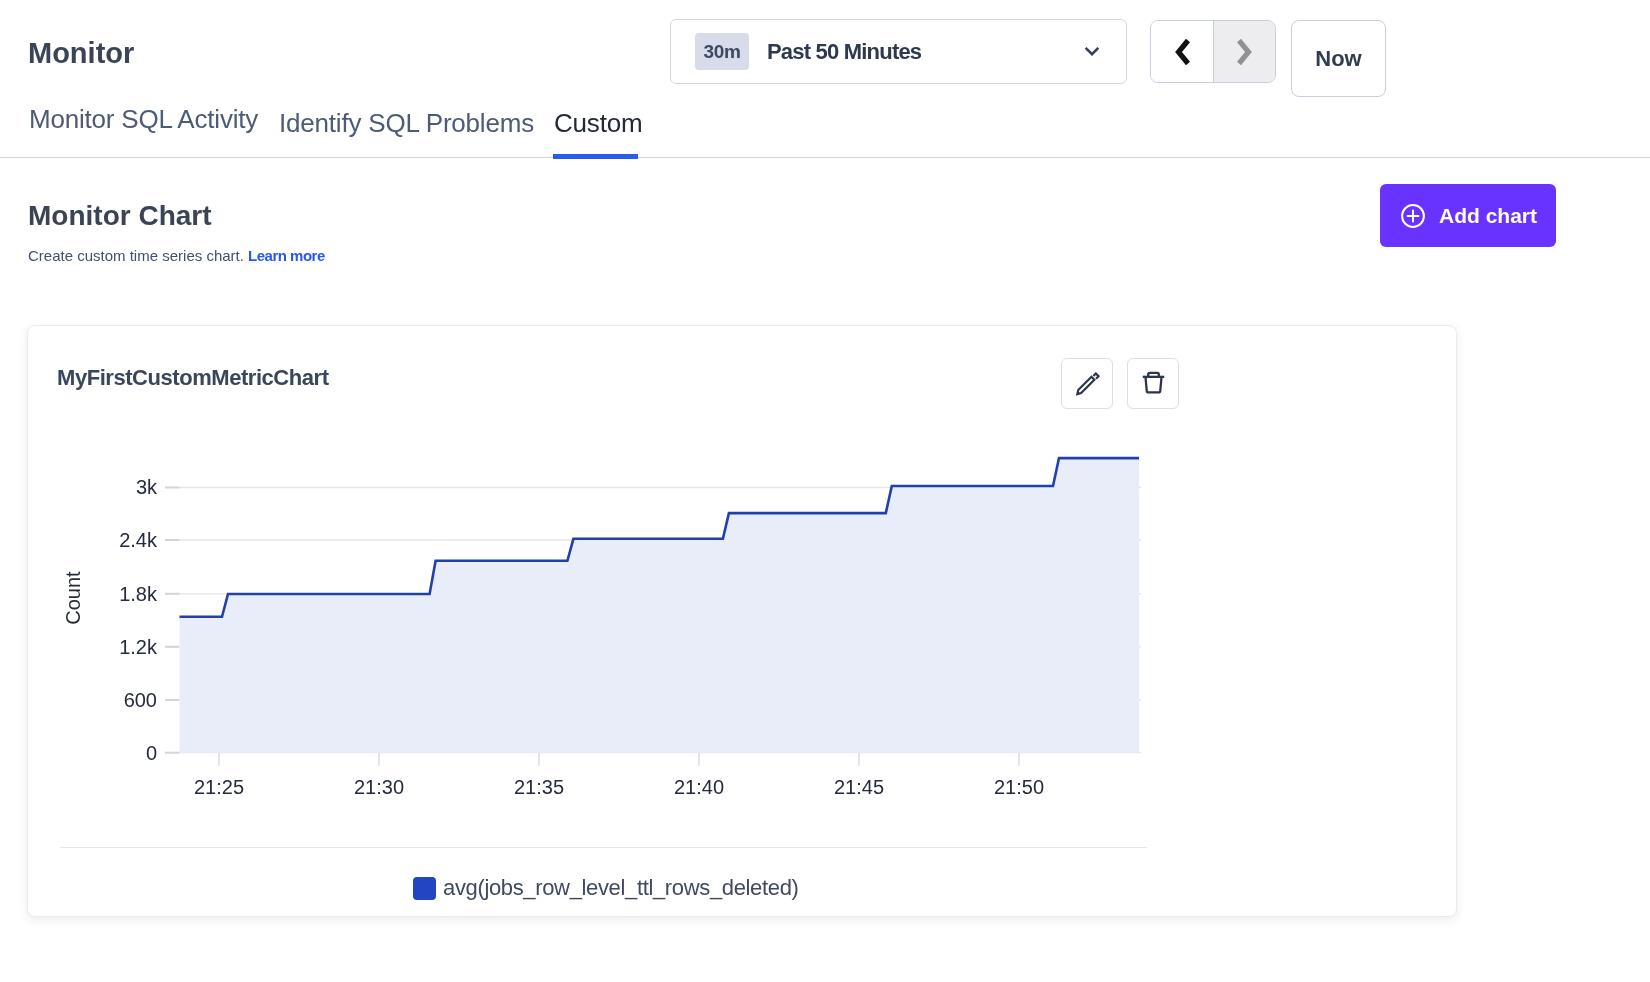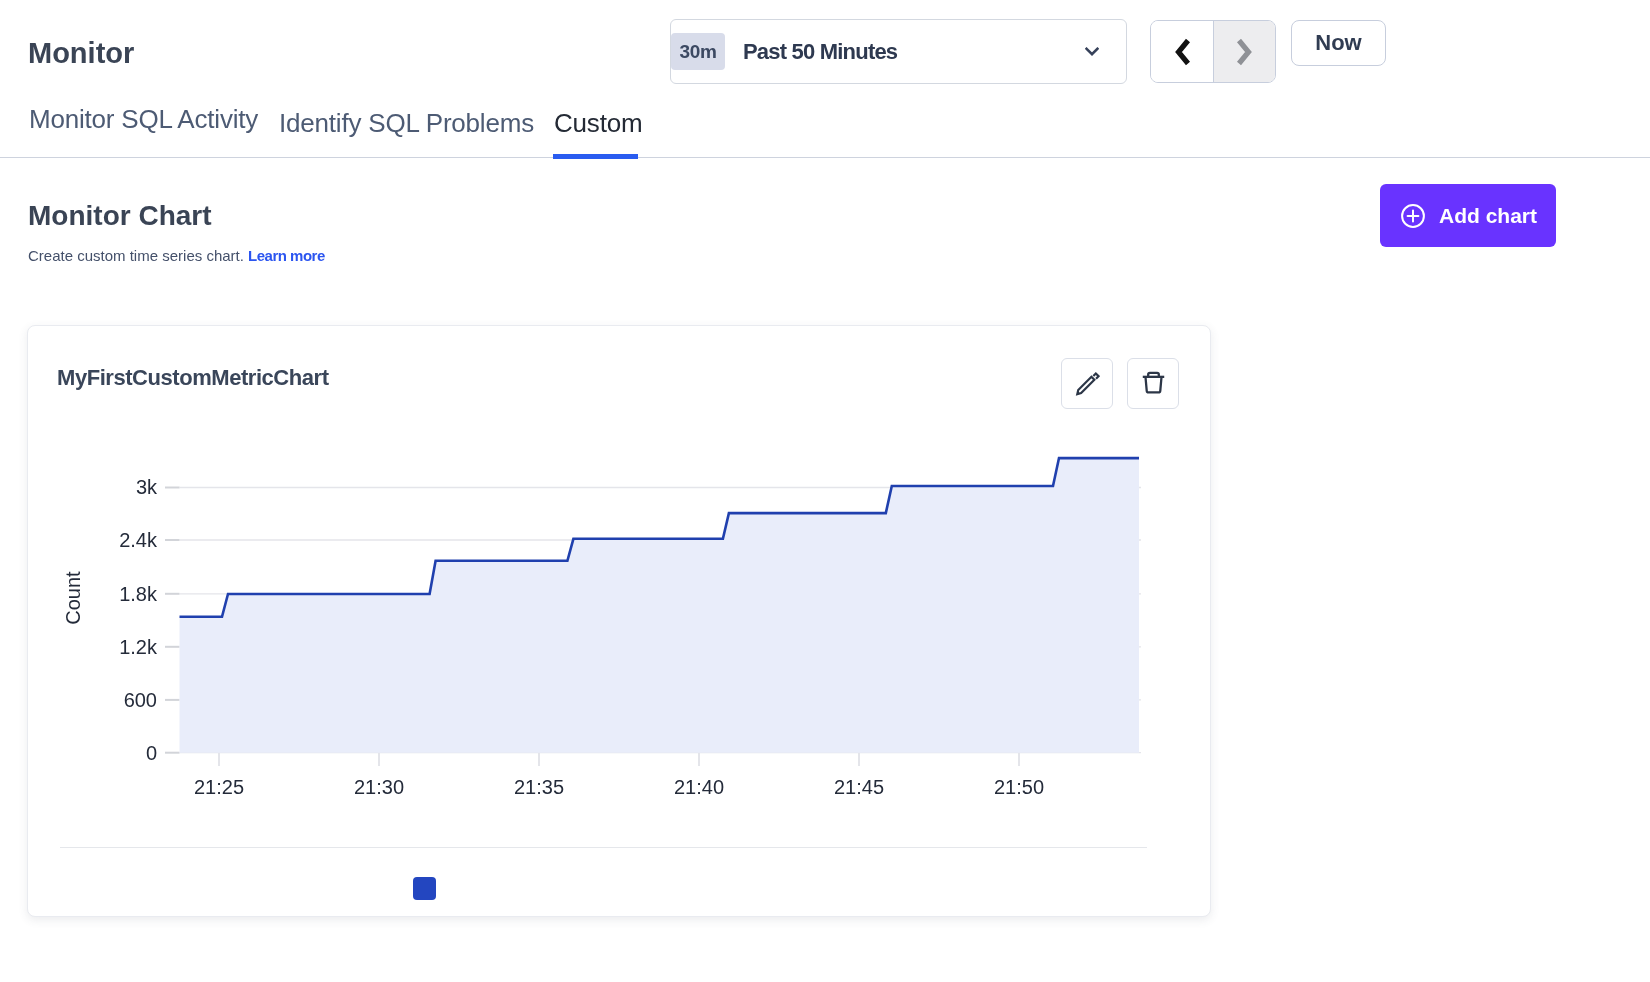--- a/index.html
+++ b/index.html
@@ -11,55 +11,55 @@
 <body>
 
 <div class="abs" style="left:28px;top:36px;font-size:29px;font-weight:bold;color:#3a4455;line-height:34px;">Monitor</div>
 
 <div class="abs" style="left:29px;top:104px;font-size:26px;letter-spacing:-0.2px;color:#4d5b74;line-height:30px;">Monitor SQL Activity</div>
 <div class="abs" style="left:279px;top:108px;font-size:26px;letter-spacing:-0.2px;color:#4d5b74;line-height:30px;">Identify SQL Problems</div>
 <div class="abs" style="left:554px;top:108px;font-size:26px;letter-spacing:-0.2px;color:#242a35;line-height:30px;">Custom</div>
 <div class="abs" style="left:0;top:157px;width:1650px;height:1px;background:#ced3de;"></div>
 <div class="abs" style="left:553px;top:154px;width:85px;height:5px;background:#2a5cf0;"></div>
 
-<div class="abs" style="left:670px;top:19px;width:457px;height:65px;border:1px solid #d3d8e0;border-radius:6px;display:flex;align-items:center;">
+<div class="abs" style="left:670px;top:19px;width:457px;height:65px;border:1px solid #d3d8e0;border-radius:6px;display:flex;align-items:center;padding-left:24px;">
   <span style="display:inline-flex;align-items:center;justify-content:center;width:54px;height:37px;background:#d8dcea;border-radius:4px;font-size:19px;letter-spacing:-0.4px;font-weight:bold;color:#3c4962;">30m</span>
   <span style="margin-left:18px;font-size:22px;letter-spacing:-0.8px;font-weight:bold;color:#2e3950;">Past 50 Minutes</span>
   <svg class="abs" style="right:27px;top:27px;" width="14" height="10" viewBox="0 0 14 10">
     <path d="M1.6 1.8 L7 7.2 L12.4 1.8" fill="none" stroke="#36415a" stroke-width="2.6" stroke-linecap="square" stroke-linejoin="miter"></path>
   </svg>
 </div>
 
 <div class="abs" style="left:1150px;top:20px;width:126px;height:63px;border:1px solid #c7cedd;border-radius:8px;display:flex;overflow:hidden;">
   <div style="width:62.5px;height:100%;background:#fff;display:flex;align-items:center;justify-content:center;">
     <svg width="17" height="28" viewBox="0 0 17 28">
         <path d="M14 2.5 L4.5 14 L14 25.5" fill="none" stroke="#121212" stroke-width="5.2" stroke-linejoin="miter"></path>
       </svg>
   </div>
   <div style="width:62.5px;height:100%;background:#ededef;border-left:1px solid #c7cedd;display:flex;align-items:center;justify-content:center;">
     <svg width="17" height="28" viewBox="0 0 17 28">
         <path d="M3 2.5 L12.5 14 L3 25.5" fill="none" stroke="#8f9196" stroke-width="5.2" stroke-linejoin="miter"></path>
       </svg>
   </div>
 </div>
 
-<div class="abs" style="left:1291px;top:20px;width:95px;height:46px;border:1px solid #c7cedd;border-radius:8px;display:flex;align-items:center;justify-content:center;font-size:22px;font-weight:bold;color:#303c52;">Now</div>
+<div class="abs" style="left:1291px;top:20px;width:95px;height:77px;border:1px solid #c7cedd;border-radius:8px;display:flex;align-items:center;justify-content:center;font-size:22px;font-weight:bold;color:#303c52;">Now</div>
 
 <div class="abs" style="left:28px;top:199px;font-size:28px;font-weight:bold;color:#3a4455;line-height:33px;">Monitor Chart</div>
 <div class="abs" style="left:28px;top:243px;font-size:15px;color:#44506a;line-height:26px;">Create custom time series chart. <a style="color:#2b55f0;font-weight:bold;letter-spacing:-0.5px;text-decoration:none;">Learn more</a></div>
 
 <div class="abs" style="left:1380px;top:184px;width:176px;height:63px;background:#6933ff;border-radius:6px;display:flex;align-items:center;padding-left:21px;">
   <svg width="24" height="24" viewBox="0 0 24 24">
     <circle cx="12" cy="12" r="10.9" fill="none" stroke="#ffffff" stroke-width="2"></circle>
     <path d="M12 6.6 V17.4 M6.6 12 H17.4" stroke="#ffffff" stroke-width="2" stroke-linecap="round"></path>
   </svg>
   <span style="margin-left:14px;font-size:21px;font-weight:bold;color:#ffffff;">Add chart</span>
 </div>
 
-<div class="abs" style="left:27px;top:325px;width:1184px;height:592px;background:#fff;border:1px solid #e9ebf0;border-radius:8px;box-shadow:0 3px 10px rgba(56,66,86,0.10);">
+<div class="abs" style="left:27px;top:325px;width:1430px;height:592px;background:#fff;border:1px solid #e9ebf0;border-radius:8px;box-shadow:0 3px 10px rgba(56,66,86,0.10);">
 
   <div class="abs" style="left:29px;top:39px;font-size:22px;letter-spacing:-0.45px;font-weight:bold;color:#3a465a;line-height:26px;">MyFirstCustomMetricChart</div>
 
   <div class="abs" style="left:1033px;top:32px;width:52px;height:51px;border:1px solid #dbdfe8;border-radius:6px;display:flex;align-items:center;justify-content:center;">
     <svg width="25" height="25" viewBox="0 0 24 24">
       <path d="M2.2 22.2 L3.1 18.3 L15.8 5.6 L18.6 8.4 L5.9 21.1 Z" fill="none" stroke="#2c3647" stroke-width="2.1" stroke-linejoin="miter"></path>
       <path d="M17.6 4.8 L20 2.4 L22.6 5 L20.2 7.4" fill="none" stroke="#2c3647" stroke-width="2.1" stroke-linejoin="miter"></path>
     </svg>
   </div>
   <div class="abs" style="left:1099px;top:32px;width:52px;height:51px;border:1px solid #dbdfe8;border-radius:6px;display:flex;align-items:center;justify-content:center;">
@@ -118,13 +118,14 @@
       <text x="671" y="352.7">21:40</text>
       <text x="831" y="352.7">21:45</text>
       <text x="991" y="352.7">21:50</text>
     </g>
     <text x="51.6" y="157" transform="rotate(-90 51.6 157)" font-size="20" fill="#242b3a" text-anchor="middle" font-family="Liberation Sans, sans-serif">Count</text>
   </svg>
 
   <div class="abs" style="left:32px;top:521px;width:1087px;height:1px;background:#e5e7eb;"></div>
 
   <div class="abs" style="left:385px;top:551px;width:22.5px;height:22.5px;border-radius:4px;background:#2346c0;"></div>
+  <div class="abs" style="left:415px;top:549px;font-size:22px;letter-spacing:-0.35px;color:#3f4a60;line-height:25px;">avg(jobs_row_level_ttl_rows_deleted)</div>
 </div>
 
 </body></html>

